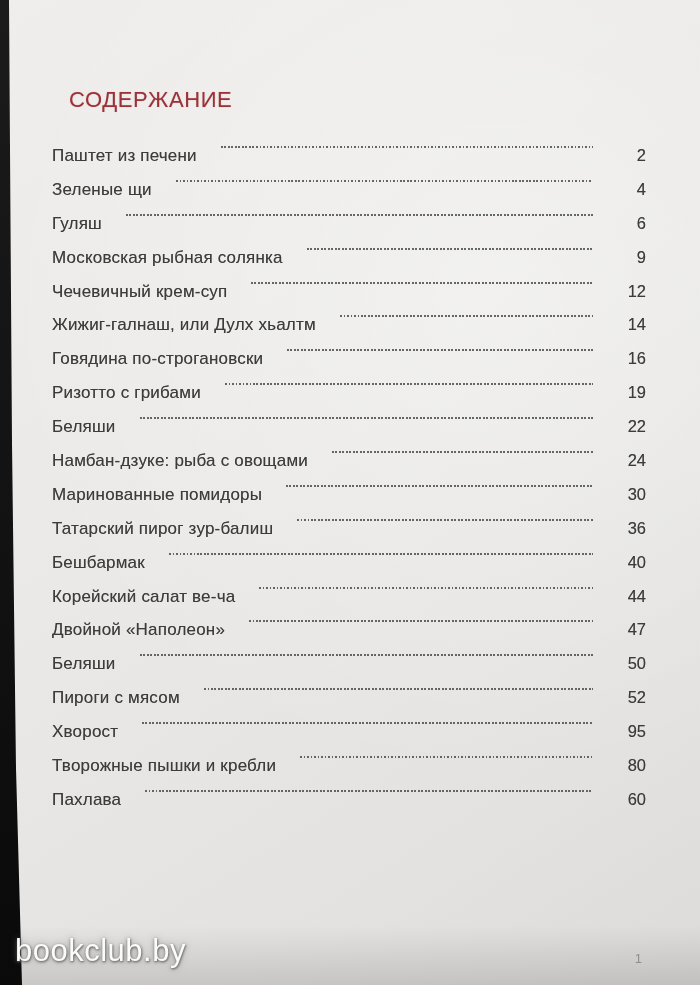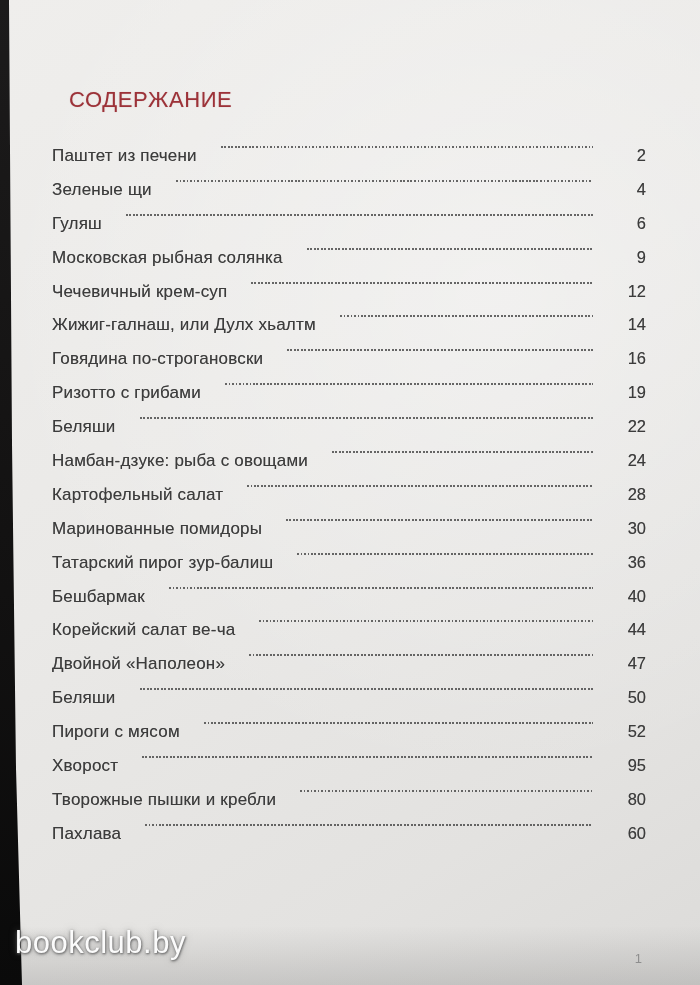--- a/index.html
+++ b/index.html
@@ -80,21 +80,21 @@
     text-align: right;
     font-size: 16.5px;
     color: #3c3c3c;
     line-height: 1.15;
     text-shadow: 0 0 0.6px rgba(60,60,60,0.55);
     padding-bottom: 5px;
   }
   .watermark {
     position: absolute;
     left: 15px;
-    bottom: 24px;
+    bottom: 16px;
     z-index: 4;
     font-size: 31px;
     letter-spacing: 0.5px;
     color: #fbfbfb;
     text-shadow:
       0 1px 3px rgba(95,95,95,0.75),
       0 0 7px rgba(120,120,120,0.55),
       1px 1px 2px rgba(90,90,90,0.6);
   }
   .footer-num {
@@ -169,25 +169,20 @@
     <span class="leader"></span>
     <span class="pnum">22</span>
   </div>
 
   <div class="row">
     <span class="label">Намбан-дзуке: рыба с овощами</span>
     <span class="leader"></span>
     <span class="pnum">24</span>
   </div>
 
-  <div class="row">
-    <span class="label">Картофельный салат</span>
-    <span class="leader"></span>
-    <span class="pnum">28</span>
-  </div>
 
   <div class="row">
     <span class="label">Маринованные помидоры</span>
     <span class="leader"></span>
     <span class="pnum">30</span>
   </div>
 
 
   <div class="row">
     <span class="label">Татарский пирог зур-балиш</span>

